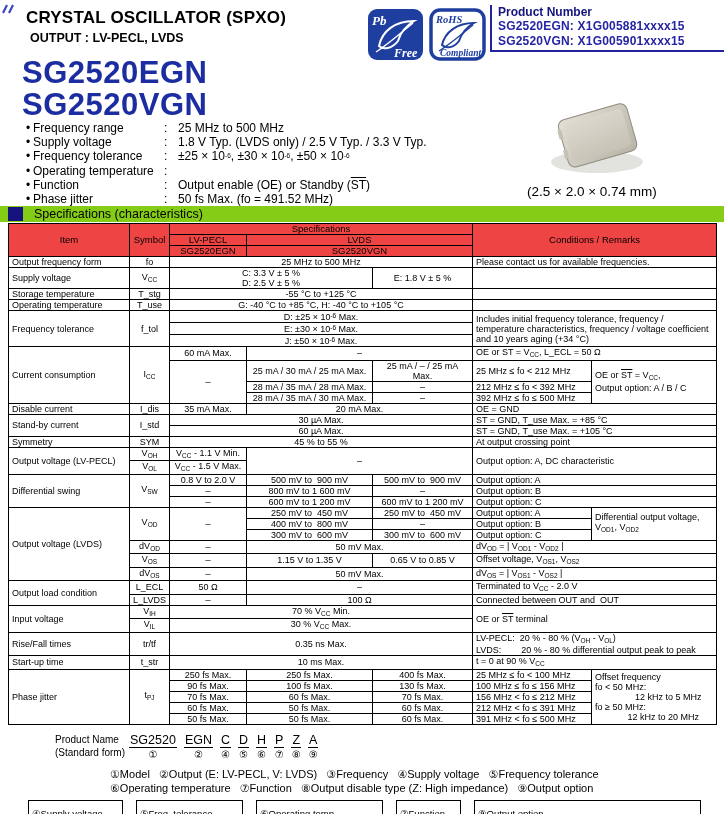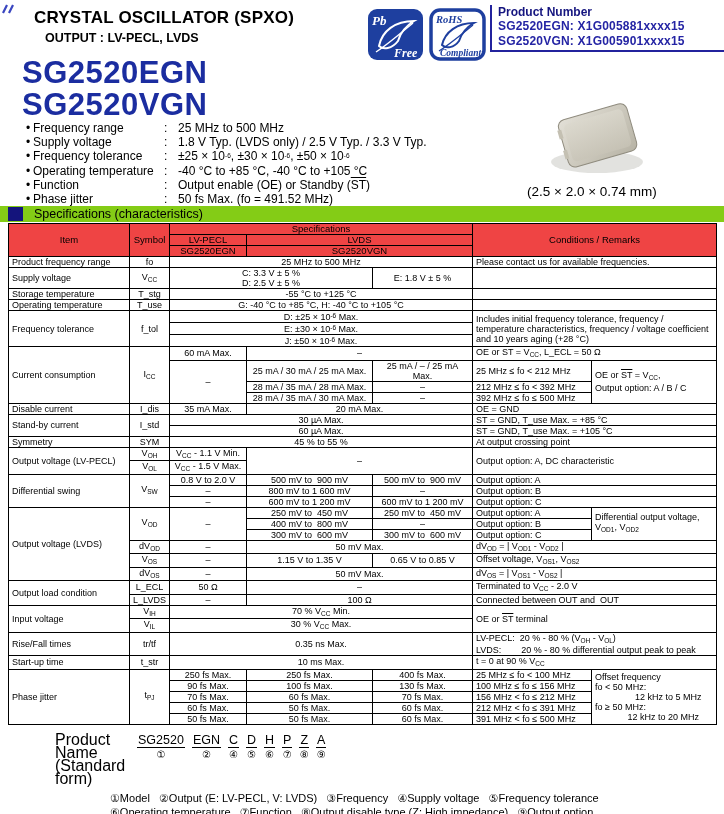--- a/index.html
+++ b/index.html
@@ -2,22 +2,22 @@
 <html><head>
 <meta charset="utf-8">
 <style>
   html,body { margin:0; padding:0; background:#ffffff; }
   .page {
     position:relative; width:724px; height:814px; background:#fff;
     font-family:"Liberation Sans", sans-serif; color:#000; overflow:hidden;
   }
   
   .corner-art { position:absolute; left:1px; top:0; }
-  .h-title { position:absolute; left:34px; top:8px; font-size:17px; font-weight:bold; letter-spacing:0.2px; }
-  .h-sub   { position:absolute; left:30px; top:31px; font-size:12.5px; font-weight:bold;margin-left:15px; }
+  .h-title { position:absolute; left:26px; top:8px; font-size:17px; font-weight:bold; letter-spacing:0.2px; }
+  .h-sub   { position:absolute; left:30px; top:31px; font-size:12.5px; font-weight:bold; }
   .badge   { position:absolute; top:8px; }
   .badge.pb   { left:367px; }
   .badge.rohs { left:429px; }
   .pn-vrule { position:absolute; left:490px; top:5px; width:2px; height:45px; background:#23239d; }
   .pn-hrule { position:absolute; left:490px; top:50px; width:234px; height:2px; background:#23239d; }
   .pn-block { position:absolute; left:498px; top:5px; }
   .pn-block .pn-label { font-size:12px; font-weight:bold; color:#15157f; line-height:14px; }
   .pn-block .pn-line  { font-size:12px; font-weight:bold; color:#2424a4; line-height:14.5px; letter-spacing:0.2px; }
   .model { position:absolute; left:22px; font-size:31px; font-weight:bold; color:#1b2da0; line-height:30px; letter-spacing:0.5px; }
   .model.m1 { top:58px; } .model.m2 { top:90px; }
@@ -42,21 +42,21 @@
     border:1px solid #000; font-size:9px; line-height:10px; padding:0 3px;
     text-align:center; vertical-align:middle; height:10px; overflow:hidden;
   }
   table.spec td.l { text-align:left; }
   table.spec td.h { background:#ef4444; font-size:9.5px; }
   sub { font-size:6.5px; vertical-align:-1.5px; }
   sup { font-size:6.5px; vertical-align:2px; }
   .ov { text-decoration:overline; }
   
   .pn-section { display:flex; margin:8px 0 0 55px; }
-  .pn-labels { width:74px; font-size:16px; line-height:13px; margin-right:8px; }
+  .pn-labels { width:74px; font-size:10px; line-height:13px; }
   .segs { display:flex; gap:7px; align-items:flex-start; }
   .seg { display:flex; flex-direction:column; align-items:center; }
   .seg-text { font-size:12.5px; line-height:14px; border-bottom:1px solid #000; padding:0 1px; white-space:nowrap; }
   .seg-mark { font-size:10px; line-height:12px; margin-top:1px; }
   
   .legend { margin:6px 0 0 110px; font-size:11px; line-height:14px; }
   
   .opt-row { display:flex; align-items:flex-start; gap:13px; margin:5px 0 0 28px; }
   table.opt { border-collapse:collapse; table-layout:fixed; }
   table.opt td { border:1px solid #000; font-size:9.5px; line-height:10px; padding:8px 3px; text-align:left; vertical-align:middle; white-space:nowrap; overflow:hidden; }
@@ -123,21 +123,20 @@
       <div class="feat-row">
         <span class="feat-bullet">•</span>
         <span class="feat-label">Frequency tolerance</span>
         <span class="feat-colon">:</span>
         <span>±25 × 10<sup>-6</sup>, ±30 × 10<sup>-6</sup>, ±50 × 10<sup>-6</sup></span>
       </div>
       <div class="feat-row">
         <span class="feat-bullet">•</span>
         <span class="feat-label">Operating temperature</span>
         <span class="feat-colon">:</span>
-        <span>-40 °C to +85 °C, -40 °C to +105 °C</span>
       </div>
       <div class="feat-row">
         <span class="feat-bullet">•</span>
         <span class="feat-label">Function</span>
         <span class="feat-colon">:</span>
         <span>Output enable (OE) or Standby (<span class="ov">ST</span>)</span>
       </div>
       <div class="feat-row">
         <span class="feat-bullet">•</span>
         <span class="feat-label">Phase jitter</span>
@@ -195,21 +194,21 @@
             </tr>
             <tr>
               <td class="h">LV-PECL</td>
               <td colspan="2" class="h">LVDS</td>
             </tr>
             <tr>
               <td class="h">SG2520EGN</td>
               <td colspan="2" class="h">SG2520VGN</td>
             </tr>
             <tr>
-              <td class="l">Product frequency range</td>
+              <td class="l">Output frequency form</td>
               <td>fo</td>
               <td colspan="3">25 MHz to 500 MHz</td>
               <td colspan="2" class="l">Please contact us for available frequencies.</td>
             </tr>
             <tr>
               <td class="l">Supply voltage</td>
               <td>V<sub>CC</sub></td>
               <td colspan="2">C: 3.3 V ± 5 %<br>D: 2.5 V ± 5 %</td>
               <td>E: 1.8 V ± 5 %</td>
               <td colspan="2"></td>
@@ -223,21 +222,21 @@
             <tr>
               <td class="l">Operating temperature</td>
               <td>T_use</td>
               <td colspan="3">G: -40 °C to +85 °C, H: -40 °C to +105 °C</td>
               <td colspan="2"></td>
             </tr>
             <tr>
               <td rowspan="3" class="l">Frequency tolerance</td>
               <td rowspan="3">f_tol</td>
               <td colspan="3">D: ±25 × 10<sup>-6</sup> Max.</td>
-              <td colspan="2" rowspan="3" class="l">Includes initial frequency tolerance, frequency / temperature characteristics, frequency / voltage coefficient and 10 years aging (+28 °C)</td>
+              <td colspan="2" rowspan="3" class="l">Includes initial frequency tolerance, frequency / temperature characteristics, frequency / voltage coefficient and 10 years aging (+34 °C)</td>
             </tr>
             <tr>
               <td colspan="3">E: ±30 × 10<sup>-6</sup> Max.</td>
             </tr>
             <tr>
               <td colspan="3">J: ±50 × 10<sup>-6</sup> Max.</td>
             </tr>
             <tr>
               <td rowspan="4" class="l">Current consumption</td>
               <td rowspan="4">I<sub>CC</sub></td>

